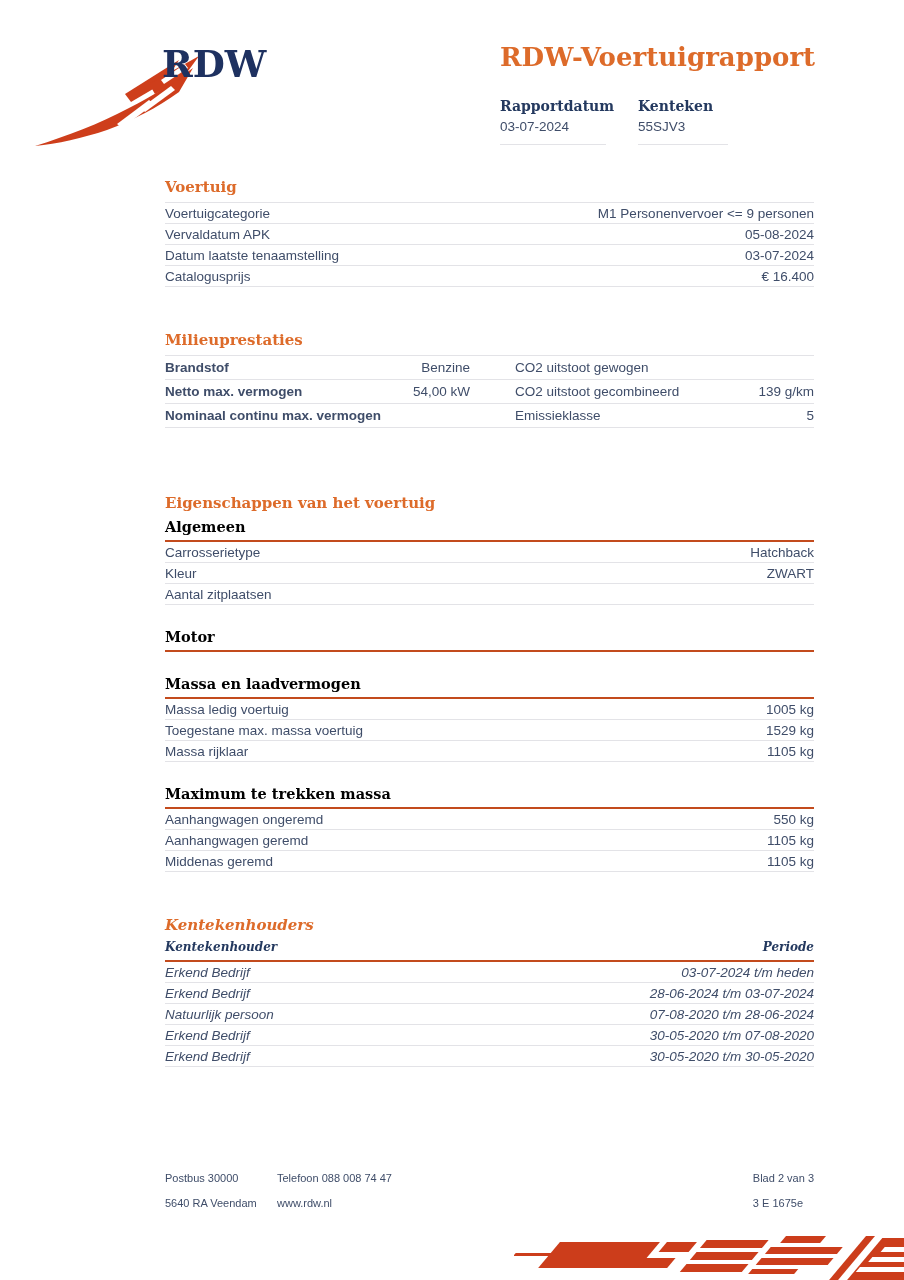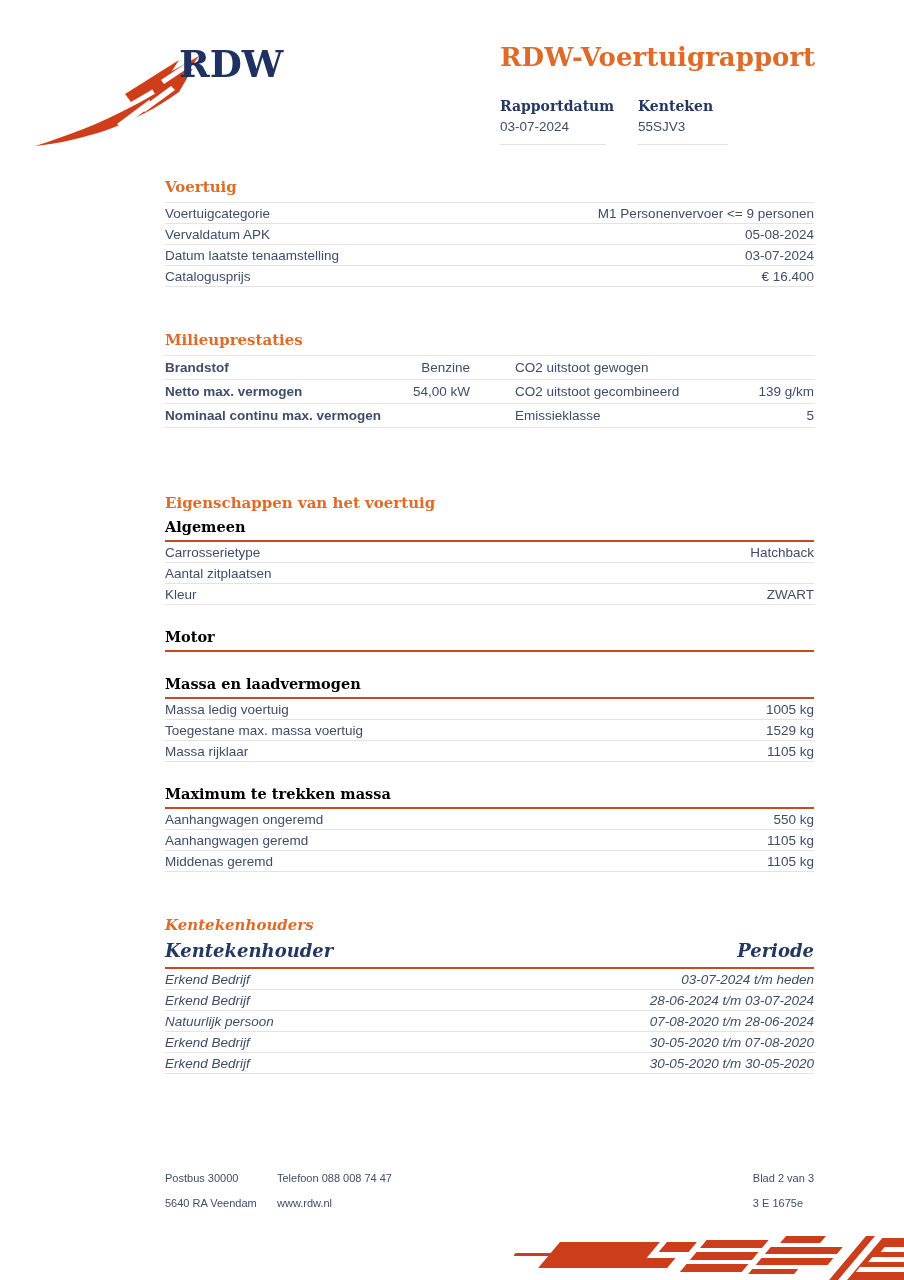--- a/index.html
+++ b/index.html
@@ -8,21 +8,21 @@
     position:relative;
     width:904px; height:1280px;
     background:#ffffff;
     overflow:hidden;
     font-family:"Liberation Sans", sans-serif;
     color:#3F4D69;
   }
   
   .logo-icon { position:absolute; left:33px; top:50px; width:172px; height:98px; }
   .wordmark {
-    position:absolute; left:179px; top:42px;
+    position:absolute; left:162px; top:42px;
     font-family:"DejaVu Serif", serif; font-weight:bold;
     font-size:37px; color:#1E3160; letter-spacing:0px;
   }
   .title-block { position:absolute; left:500px; top:42px; width:330px; }
   .report-title {
     font-family:"DejaVu Serif", serif; font-weight:bold;
     font-size:26px; color:#DD6B2A; white-space:nowrap;
   }
   .meta-row { display:flex; margin-top:26px; }
   .meta-col { padding-bottom:10px; border-bottom:1px solid #E3E3E7; }
@@ -61,21 +61,21 @@
   
   .sec-voertuig { margin-top:0; }
   .sec-milieu { margin-top:44px; }
   .sec-eigenschappen { margin-top:66px; }
   .subsection { margin-top:23px; }
   .subsection.first { margin-top:0; }
   .sec-kenteken { margin-top:44px;font-style:italic; }
   .kt-header {
     display:flex; justify-content:space-between;
     font-family:"DejaVu Serif", serif; font-weight:bold;
-    font-size:18px; color:#24395F;
+    font-size:12px; color:#24395F;
     padding-bottom:6px; border-bottom:2px solid #C34B1D;
   }
   
   .footer {
     position:absolute; left:165px; top:1166px; width:649px;
     display:flex; font-size:11px; color:#3F4D69; line-height:25px;
   }
   .footer .f-col1 { width:112px; }
   .footer .f-col2 { width:200px; }
   .footer .f-col3 { margin-left:auto; }
@@ -163,26 +163,26 @@
       <div class="section-heading">Eigenschappen van het voertuig</div>
 
       <div class="subsection first">
         <div class="sub-heading">Algemeen</div>
         <div class="data-table">
           <div class="row">
             <span class="label">Carrosserietype</span>
             <span class="value">Hatchback</span>
           </div>
           <div class="row">
+            <span class="label">Kleur</span>
+            <span class="value">ZWART</span>
+          </div>
+          <div class="row">
             <span class="label">Aantal zitplaatsen</span>
             <span class="value"></span>
-          </div>
-          <div class="row">
-            <span class="label">Kleur</span>
-            <span class="value">ZWART</span>
           </div>
         </div>
       </div>
 
       <div class="subsection">
         <div class="sub-heading">Motor</div>
       </div>
 
       <div class="subsection">
         <div class="sub-heading">Massa en laadvermogen</div>

